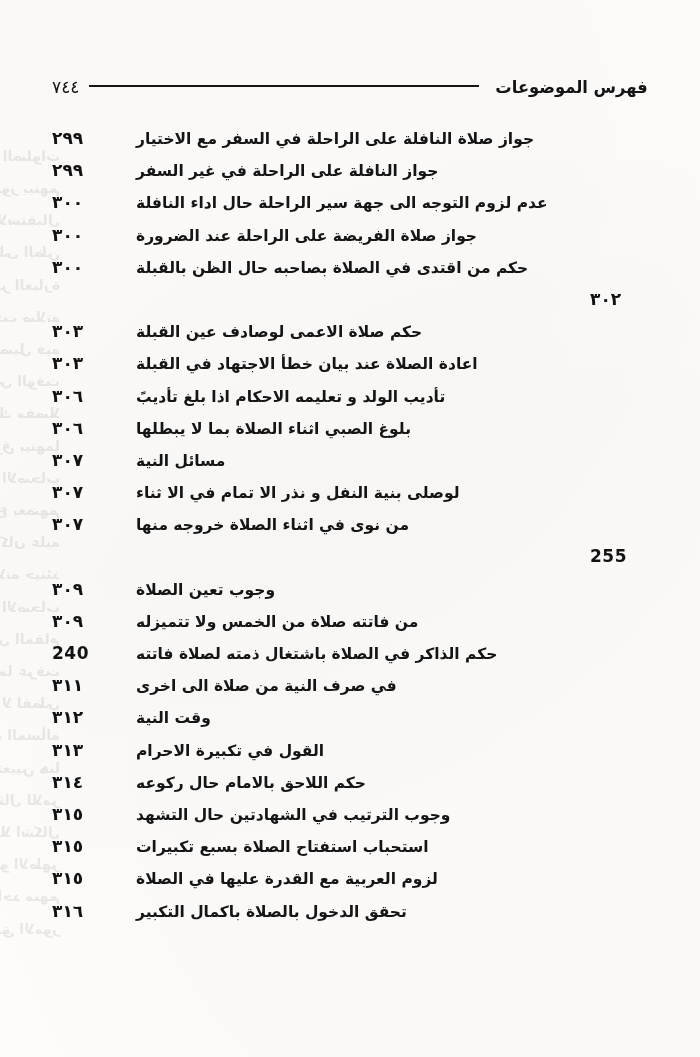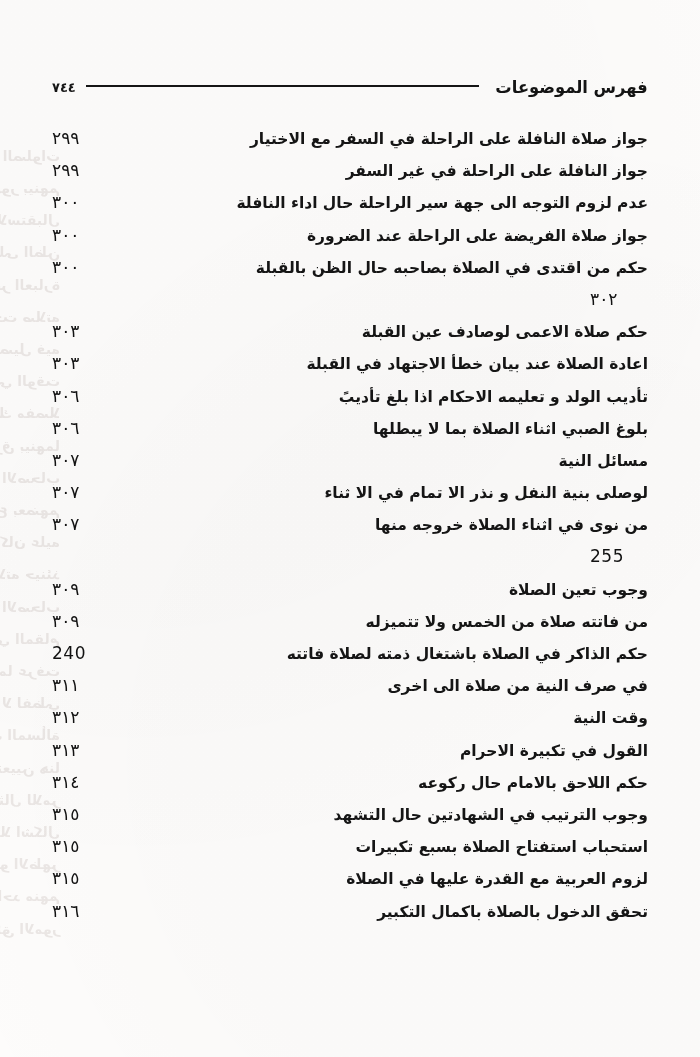--- a/index.html
+++ b/index.html
@@ -46,56 +46,56 @@
     transform: scaleX(0.96);
     transform-origin: right center;
   }
   .header-rule {
     flex: 1 1 auto;
     height: 0;
     border-top: 2.2px solid #151515;
     margin-bottom: 2px;
   }
   .header-page {
-    font-size: 13px;
-    font-weight: bold;
+    font-size: 17px;
+    font-weight: normal;
     color: #141414;
     letter-spacing: 1px;
     white-space: nowrap;
   }
 
   
   .toc {
     position: absolute;
     top: 128px;
     right: 52px;
     left: 52px;
   }
   .toc-row {
     display: flex;
     flex-direction: row;
     align-items: baseline;
     height: 32.2px;
   }
   .toc-title {
     flex: 1 1 auto;
-    text-align: right;
+    text-align: left;
     font-size: 15.5px;
     line-height: 1.25;
     color: #151515;
     white-space: nowrap;
     font-weight: 600;
     padding-left: 26px;
   }
   .toc-page {
     flex: 0 0 auto;
     width: 58px;
     text-align: left;
     font-size: 17px;
-    font-weight: normal;
+    font-weight: bold;
     color: #121212;
     letter-spacing: 0.5px;
     direction: rtl;
   }
 
   
   .ghost-layer {
     position: absolute;
     inset: 0;
     pointer-events: none;

